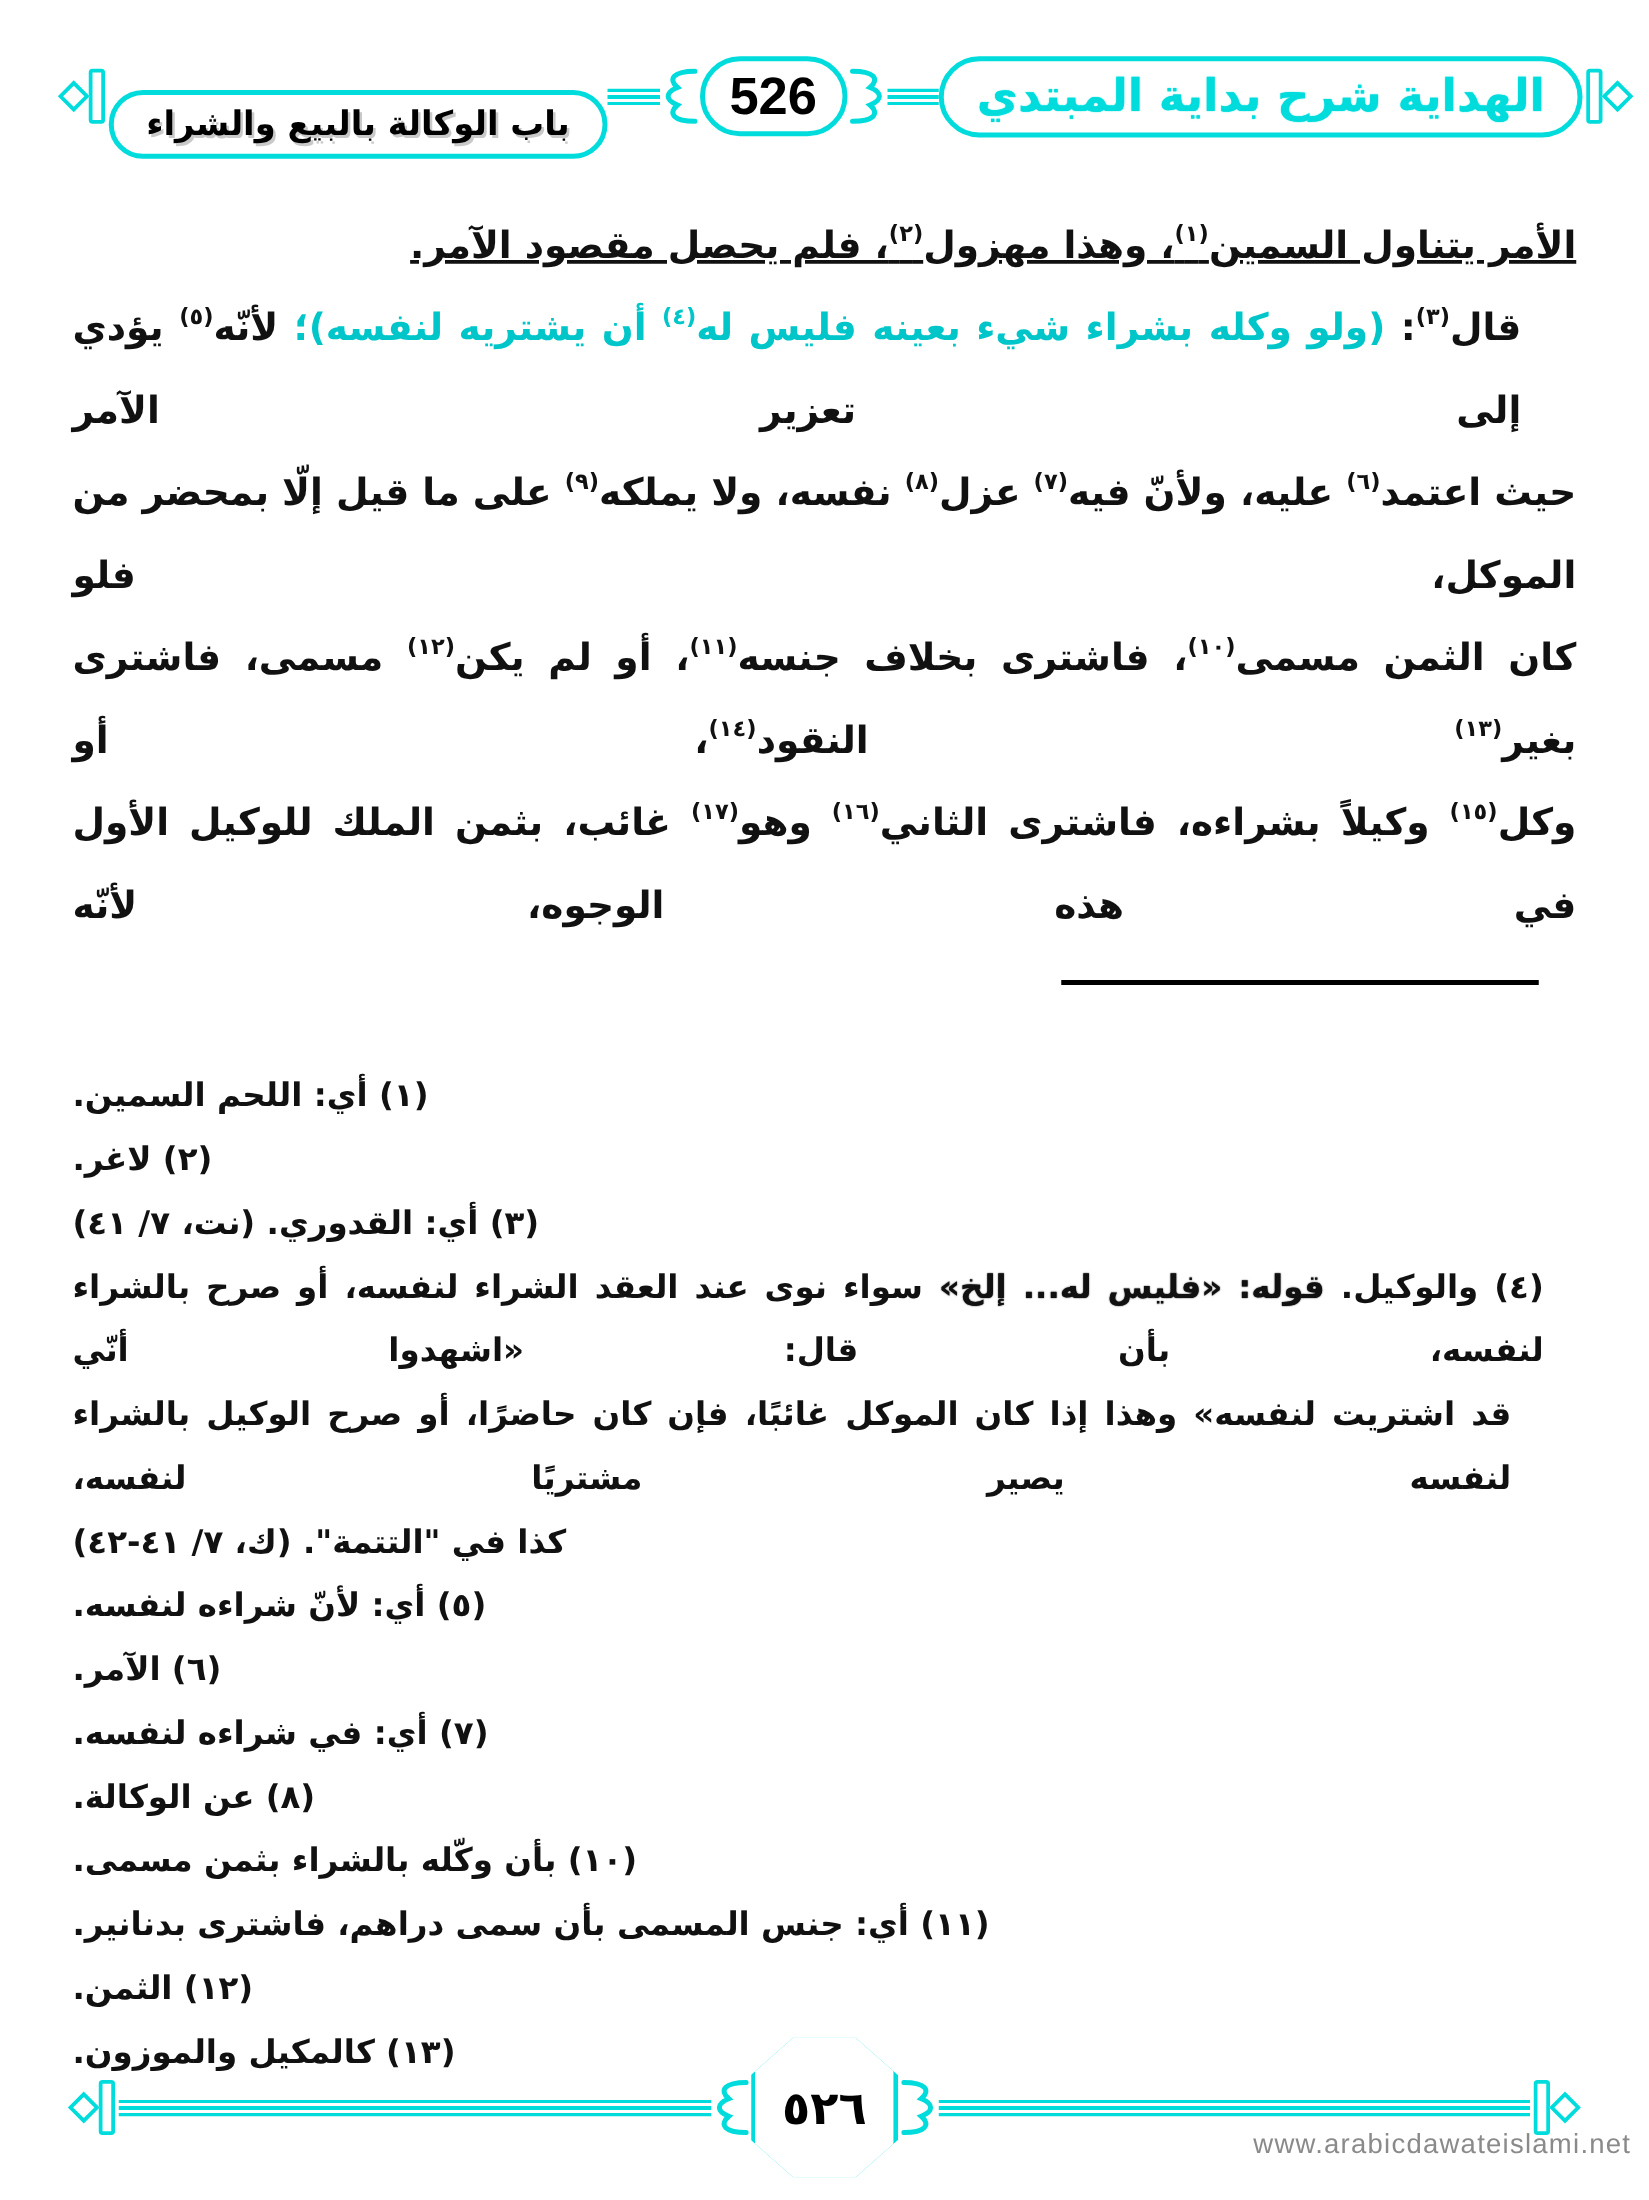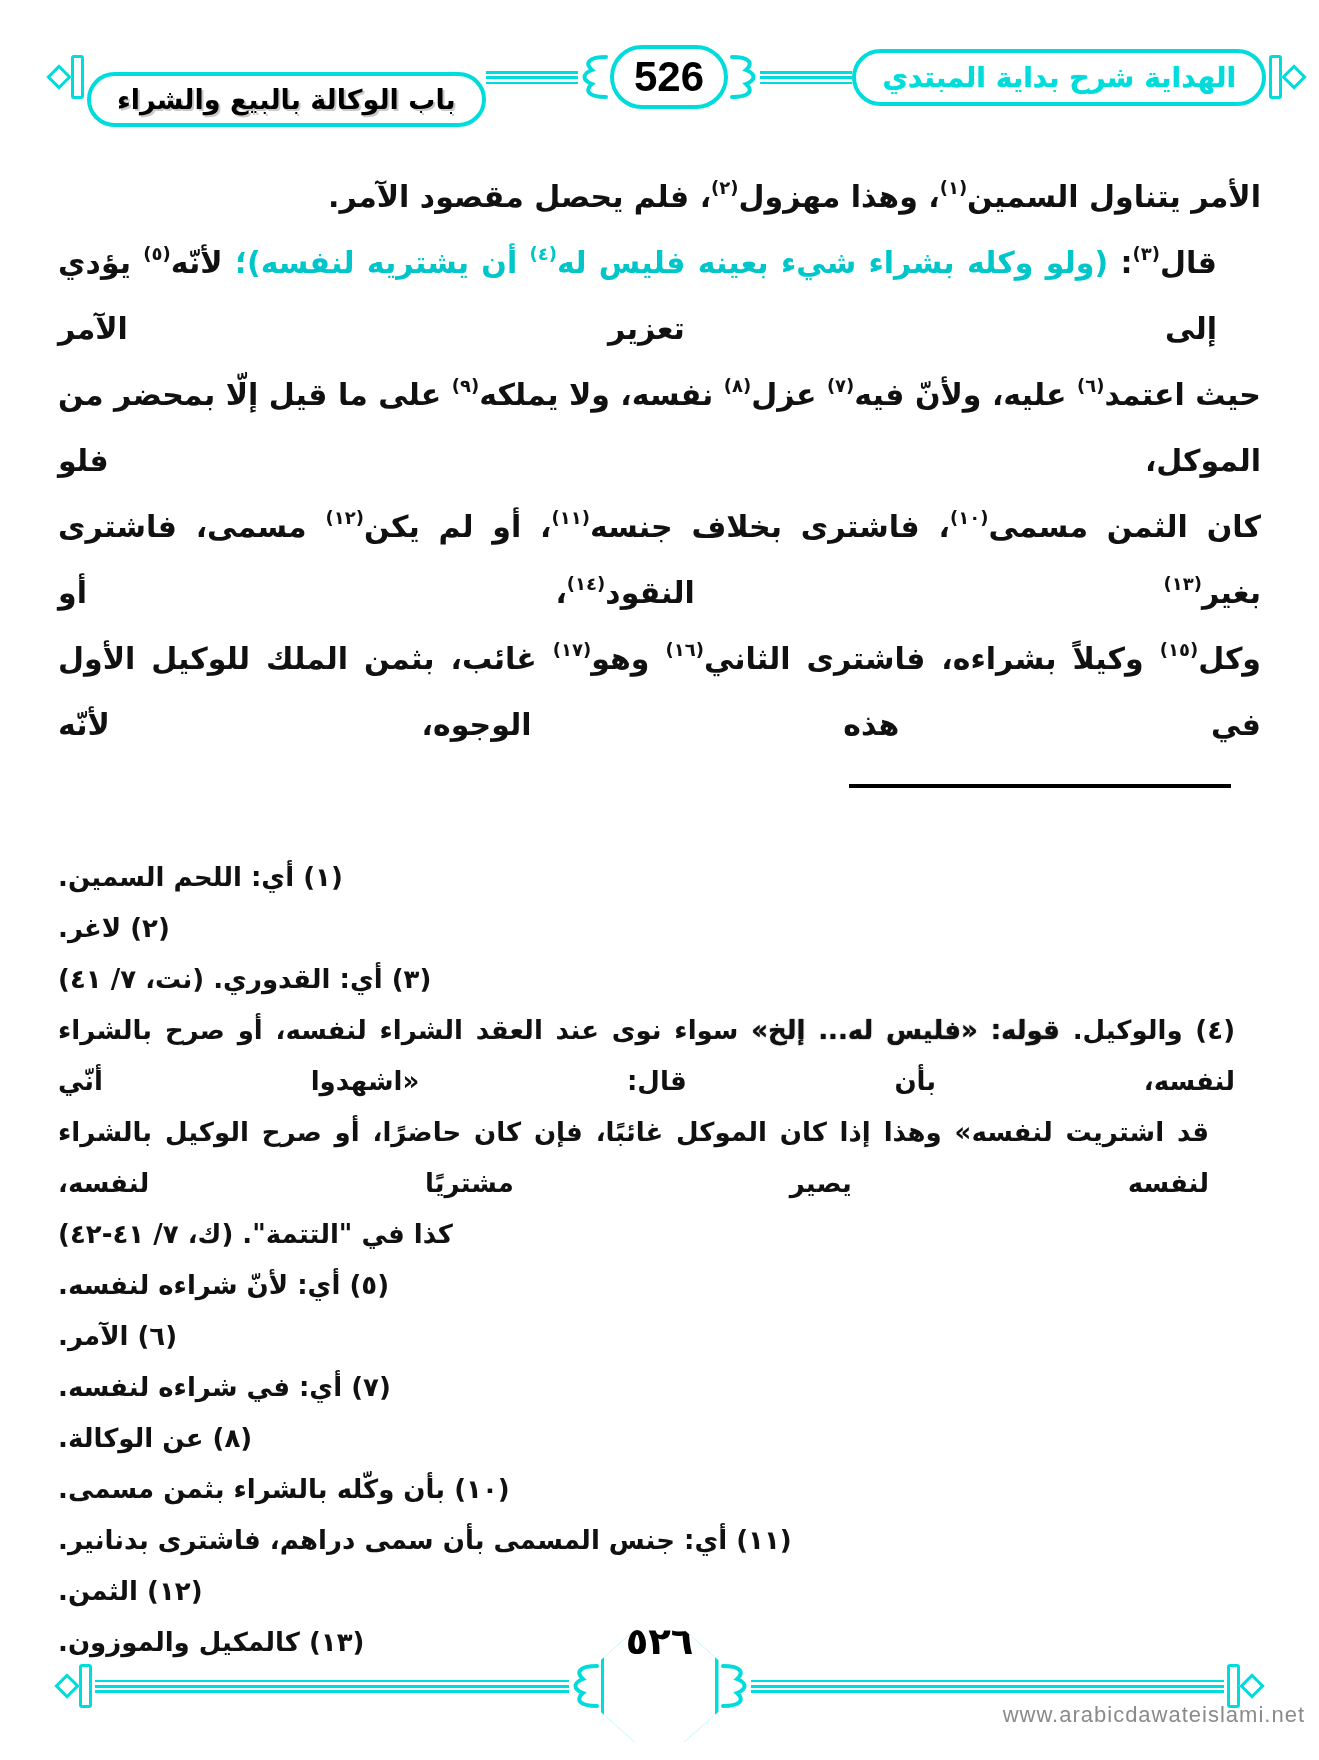--- a/index.html
+++ b/index.html
@@ -23,38 +23,38 @@
     background:linear-gradient(to bottom,
       var(--accent) 0 2.5px,#fff 2.5px 5px,
       var(--accent) 5px 8px,#fff 8px 10.5px,
       var(--accent) 10.5px 13px);
   }
   .diamond{width:12px;height:12px;border:3px solid var(--accent);transform:rotate(45deg);flex:none;background:#fff;}
   .ibar{width:7px;height:38px;border:3px solid var(--accent);border-radius:3px;flex:none;margin:0 3px;background:#fff;}
   .cartouche{border:4px solid var(--accent);border-radius:44px;background:#fff;
     padding:8px 26px;white-space:nowrap;font-weight:bold;flex:none;}
   .cart-left{font-size:27px;color:#000;letter-spacing:.5px;text-shadow:2px 2px 0 #c9c9c9;margin-top:44px;}
-  .cart-right{font-size:28px;color:var(--accent);text-shadow:0 0 1px var(--accent);}
+  .cart-right{font-size:36px;color:var(--accent);text-shadow:0 0 1px var(--accent);}
   .pill{border:4px solid var(--accent);border-radius:34px;background:#fff;flex:none;
     padding:4px 20px;font-family:Liberation Sans, sans-serif;
     font-size:42px;font-weight:bold;color:#000;}
   .clamp{flex:none;margin:0 2px;}
   .clamp path{stroke:var(--accent);}
   .flip{transform:scaleX(-1);}
   .oct{width:118px;height:112px;background:var(--accent);flex:none;
     clip-path:polygon(29% 0,71% 0,100% 27%,100% 73%,71% 100%,29% 100%,0 73%,0 27%);
     display:flex;align-items:center;justify-content:center;}
   .oct-in{width:111px;height:133px;background:#fff;
     clip-path:polygon(29% 0,71% 0,100% 27%,100% 73%,71% 100%,29% 100%,0 73%,0 27%);
-    display:flex;justify-content:center;
+    display:flex;align-items:center;justify-content:center;
     font-size:37px;font-weight:bold;color:#000;}
   
   main{display:block;}
   #main-text{margin:44px 58px 0 58px;font-size:30px;font-weight:bold;line-height:66px;color:var(--ink);}
-  .tline.right{text-align:right;}
+  .tline.right{text-align:right;text-decoration:underline;}
   .tline.justify{text-align:justify;text-align-last:justify;}
   .matn{color:var(--matn);}
   sup.fnref{font-size:18px;line-height:0;vertical-align:13px;font-weight:bold;}
   .fn-sep{height:4px;background:#000;width:382px;margin:26px 88px 0 auto;}
   #footnotes{margin:64px 58px 0 58px;padding-right:26px;font-size:26px;font-weight:bold;line-height:51px;color:var(--ink);}
   .fline.right{text-align:left;}
   .fline.justify{text-align:justify;text-align-last:justify;}
   .bold{text-shadow:0 0 1.2px currentColor;}
   .fn-marker{white-space:pre;}
   

